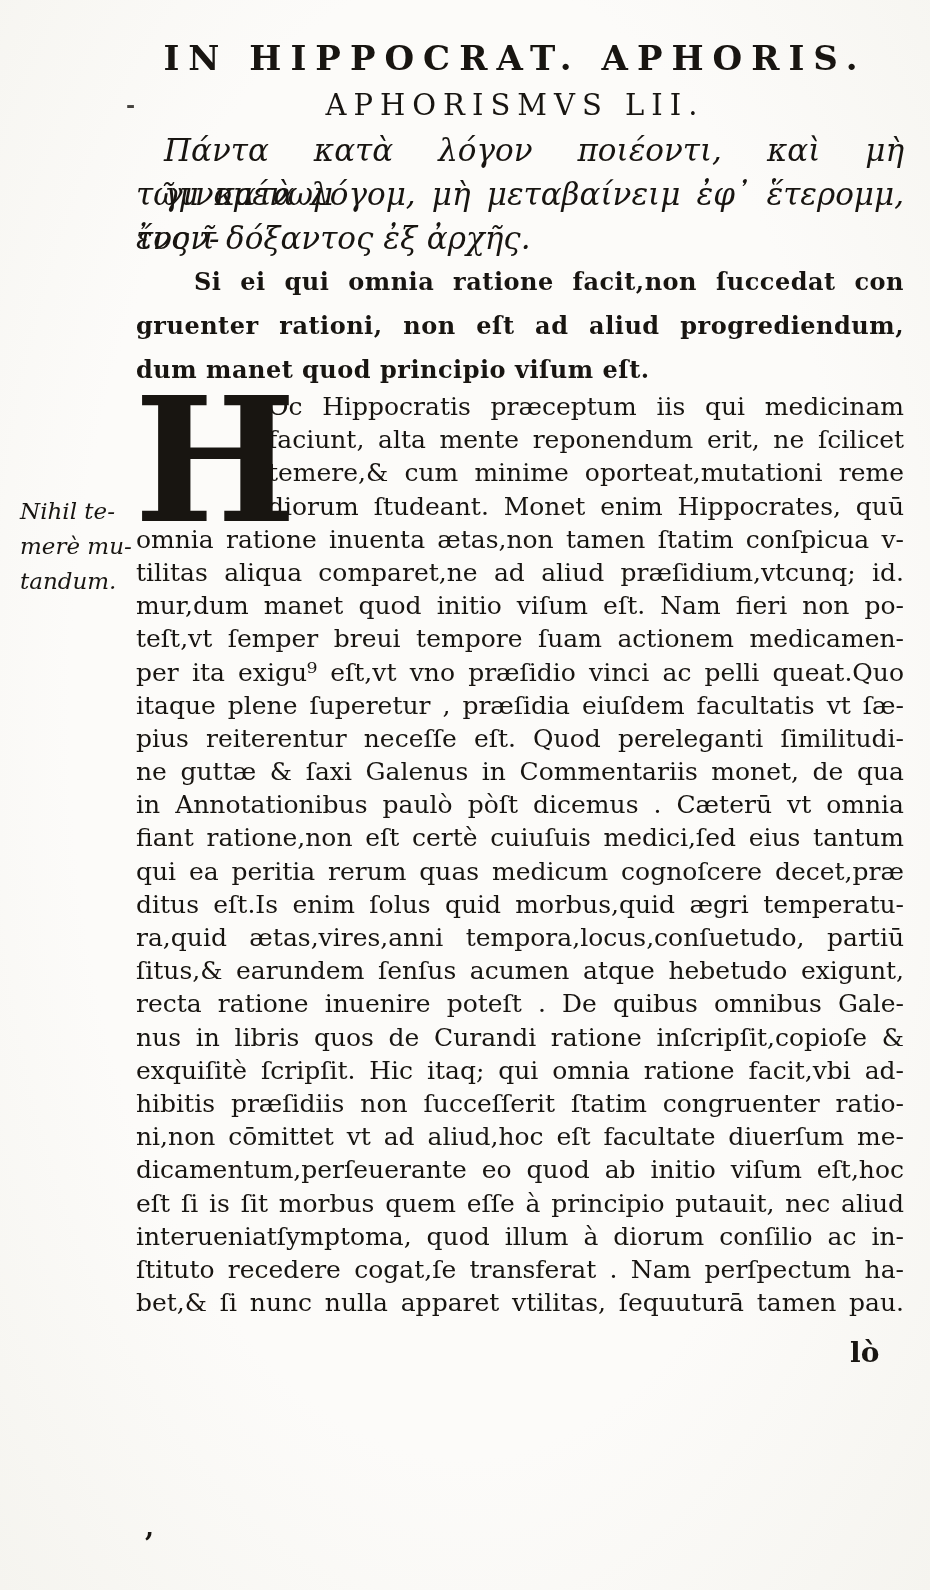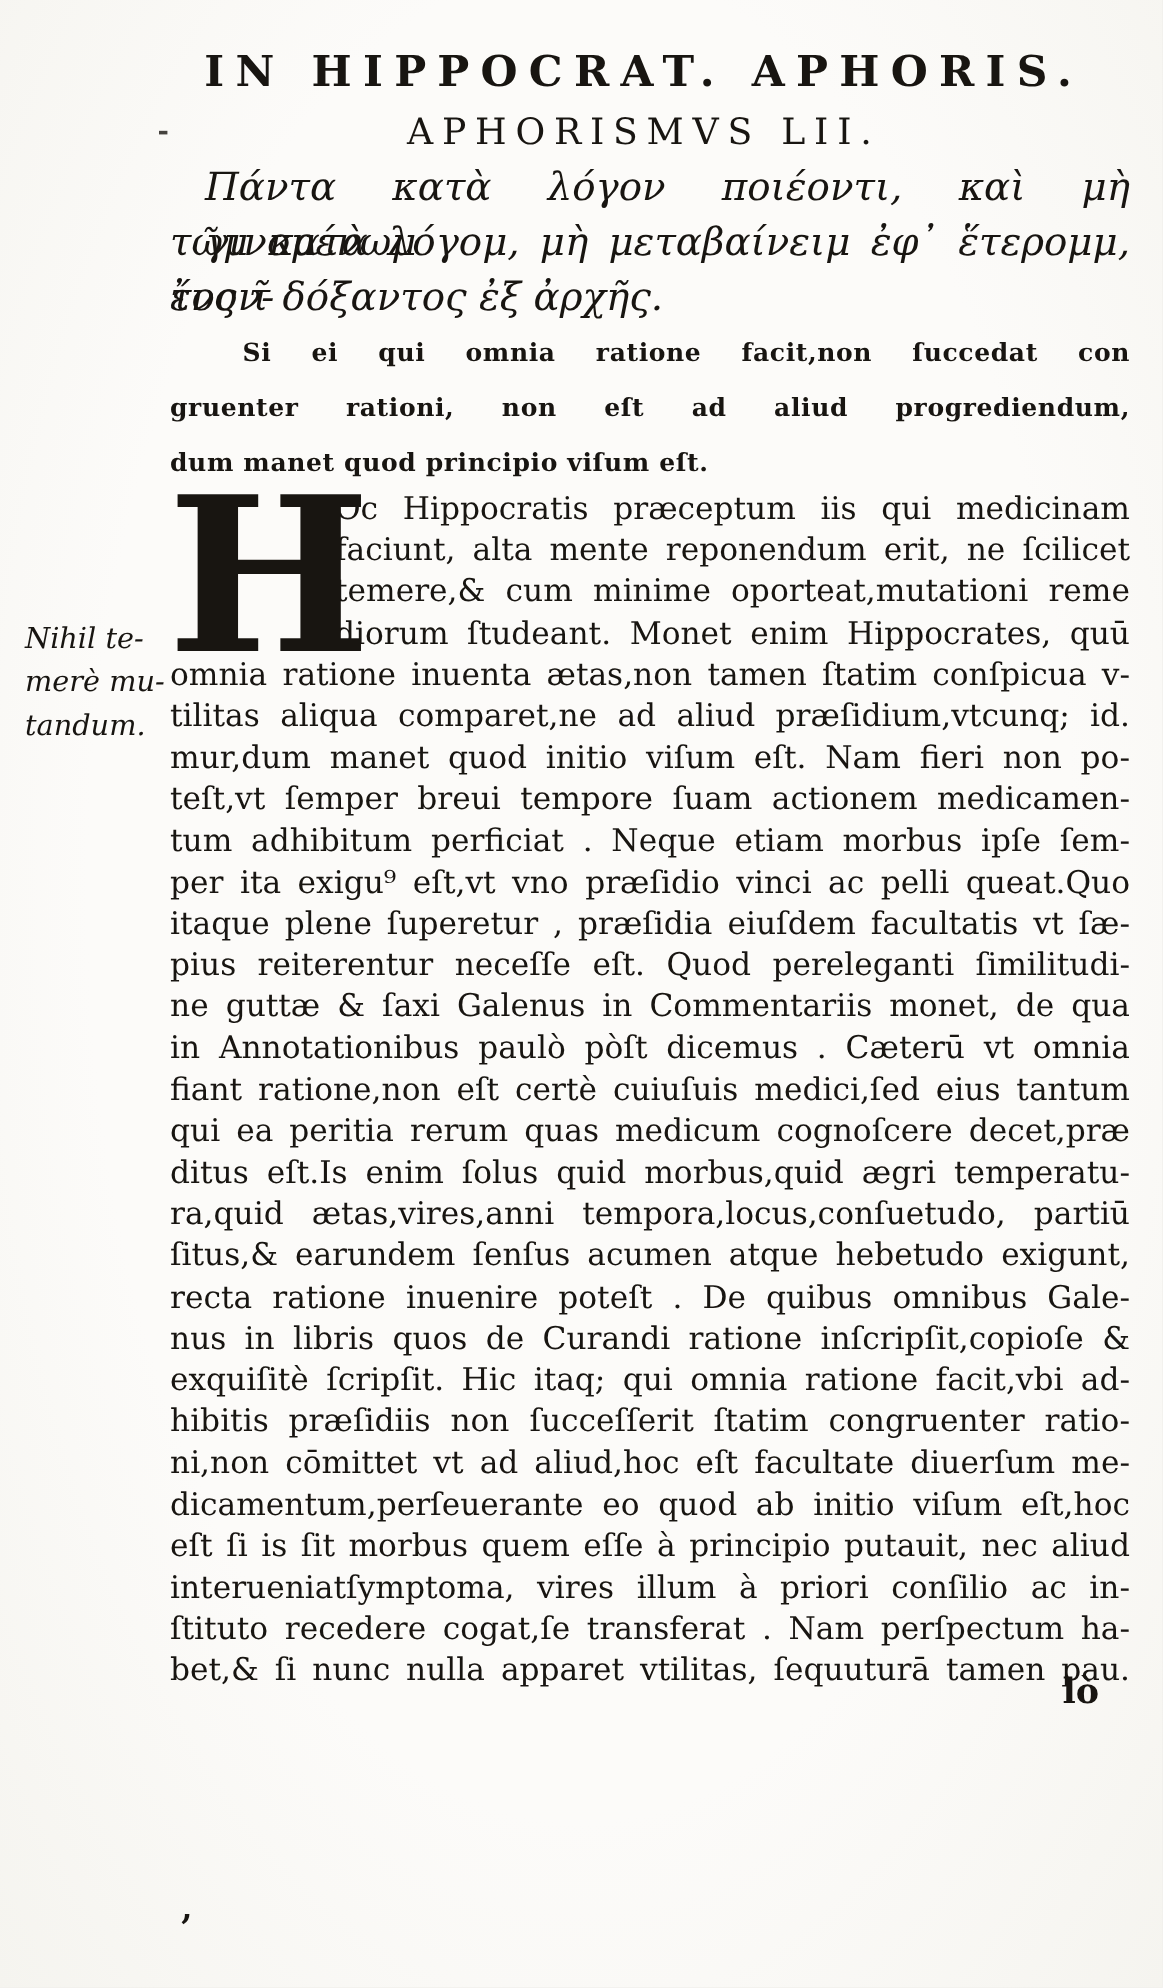--- a/index.html
+++ b/index.html
@@ -24,21 +24,21 @@
     text-align:center;
     font-size:29px;letter-spacing:7px;
     white-space:nowrap;
   }
   .greek-block{
     position:absolute;top:128px;left:136px;width:768px;
     font-size:31px;line-height:44px;font-style:italic;
   }
   .latin-aphorism{
     position:absolute;top:260px;left:136px;width:768px;
-    font-size:20px;line-height:44px;font-weight:600;
+    font-size:24px;line-height:44px;font-weight:600;
     letter-spacing:0.5px;
   }
   .commentary{
     position:absolute;top:390px;left:136px;width:768px;
     font-size:25px;line-height:33.2px;
   }
   .line{
     text-align:justify;
     text-align-last:justify;
     height:33.2px;
@@ -101,39 +101,38 @@
   <div class="commentary">
     <div class="drop-cap">H</div>
     <div class="line indented">Oc Hippocratis præceptum iis qui medicinam</div>
     <div class="line indented">faciunt, alta mente reponendum erit, ne ſcilicet</div>
     <div class="line indented">temere,&amp; cum minime oporteat,mutationi reme</div>
     <div class="line indented">diorum ſtudeant. Monet enim Hippocrates, quū</div>
     <div class="line">omnia ratione inuenta ætas,non tamen ſtatim conſpicua v-</div>
     <div class="line">tilitas aliqua comparet,ne ad aliud præſidium,vtcunq; id.</div>
     <div class="line">mur,dum manet quod initio viſum eſt. Nam fieri non po-</div>
     <div class="line">teſt,vt ſemper breui tempore ſuam actionem medicamen-</div>
-    <div class="line">tum adhibitum perficiat . Neque etiam morbus ipſe ſem-</div>
     <div class="line">per ita exigu⁹ eſt,vt vno præſidio vinci ac pelli queat.Quo</div>
     <div class="line">itaque plene ſuperetur , præſidia eiuſdem facultatis vt ſæ-</div>
     <div class="line">pius reiterentur neceſſe eſt. Quod pereleganti ſimilitudi-</div>
     <div class="line">ne guttæ &amp; ſaxi Galenus in Commentariis monet, de qua</div>
     <div class="line">in Annotationibus paulò pòſt dicemus . Cæterū vt omnia</div>
     <div class="line">fiant ratione,non eſt certè cuiuſuis medici,ſed eius tantum</div>
     <div class="line">qui ea peritia rerum quas medicum cognoſcere decet,præ</div>
     <div class="line">ditus eſt.Is enim ſolus quid morbus,quid ægri temperatu-</div>
     <div class="line">ra,quid ætas,vires,anni tempora,locus,conſuetudo, partiū</div>
     <div class="line">ſitus,&amp; earundem ſenſus acumen atque hebetudo exigunt,</div>
     <div class="line">recta ratione inuenire poteſt . De quibus omnibus Gale-</div>
     <div class="line">nus in libris quos de Curandi ratione inſcripſit,copioſe &amp;</div>
     <div class="line">exquiſitè ſcripſit. Hic itaq; qui omnia ratione facit,vbi ad-</div>
     <div class="line">hibitis præſidiis non ſucceſſerit ſtatim congruenter ratio-</div>
     <div class="line">ni,non cōmittet vt ad aliud,hoc eſt facultate diuerſum me-</div>
     <div class="line">dicamentum,perſeuerante eo quod ab initio viſum eſt,hoc</div>
     <div class="line">eſt ſi is ſit morbus quem eſſe à principio putauit, nec aliud</div>
-    <div class="line">interueniatſymptoma, vires illum à priori conſilio ac in-</div>
+    <div class="line">interueniatſymptoma, quod illum à diorum conſilio ac in-</div>
     <div class="line">ſtituto recedere cogat,ſe transferat . Nam perſpectum ha-</div>
     <div class="line">bet,&amp; ſi nunc nulla apparet vtilitas, ſequuturā tamen pau.</div>
   </div>
 
   <div class="margin-note">
     <div>Nihil te-</div>
     <div>merè mu-</div>
     <div>tandum.</div>
   </div>
 

